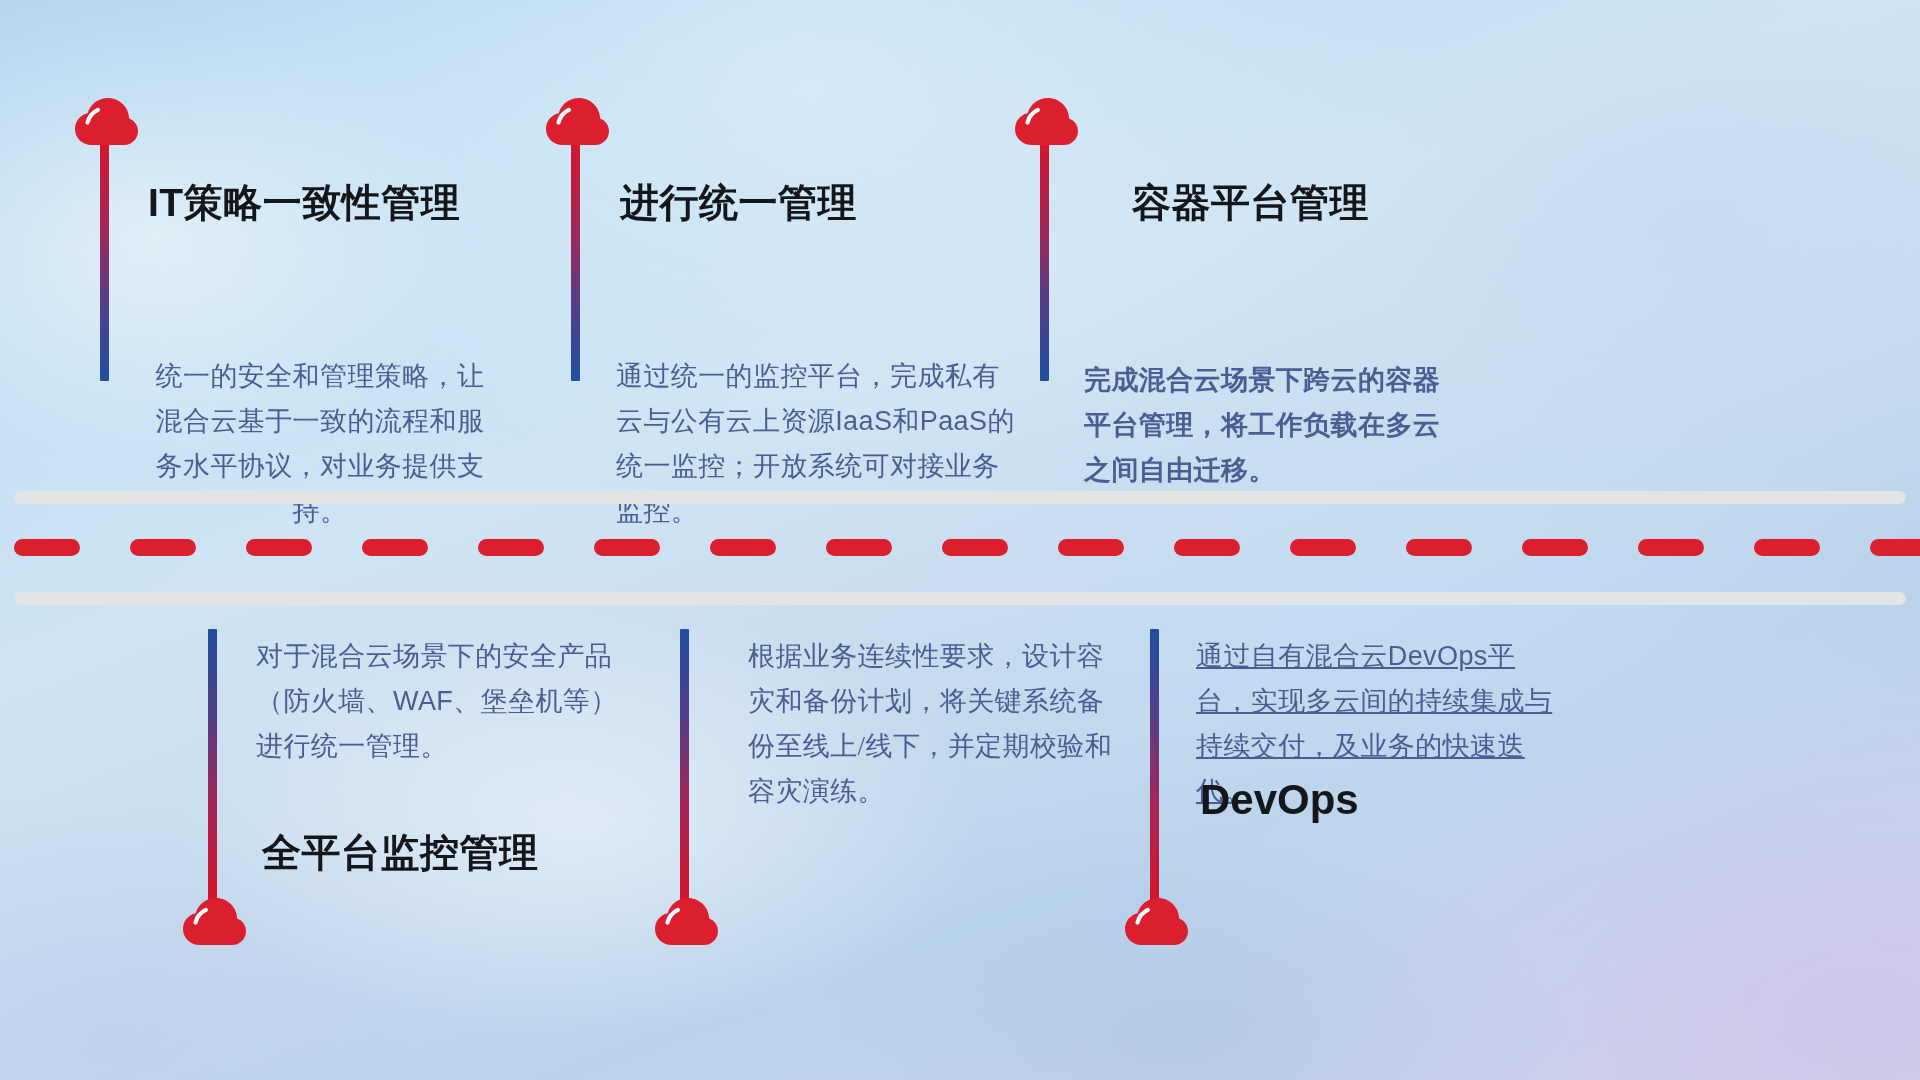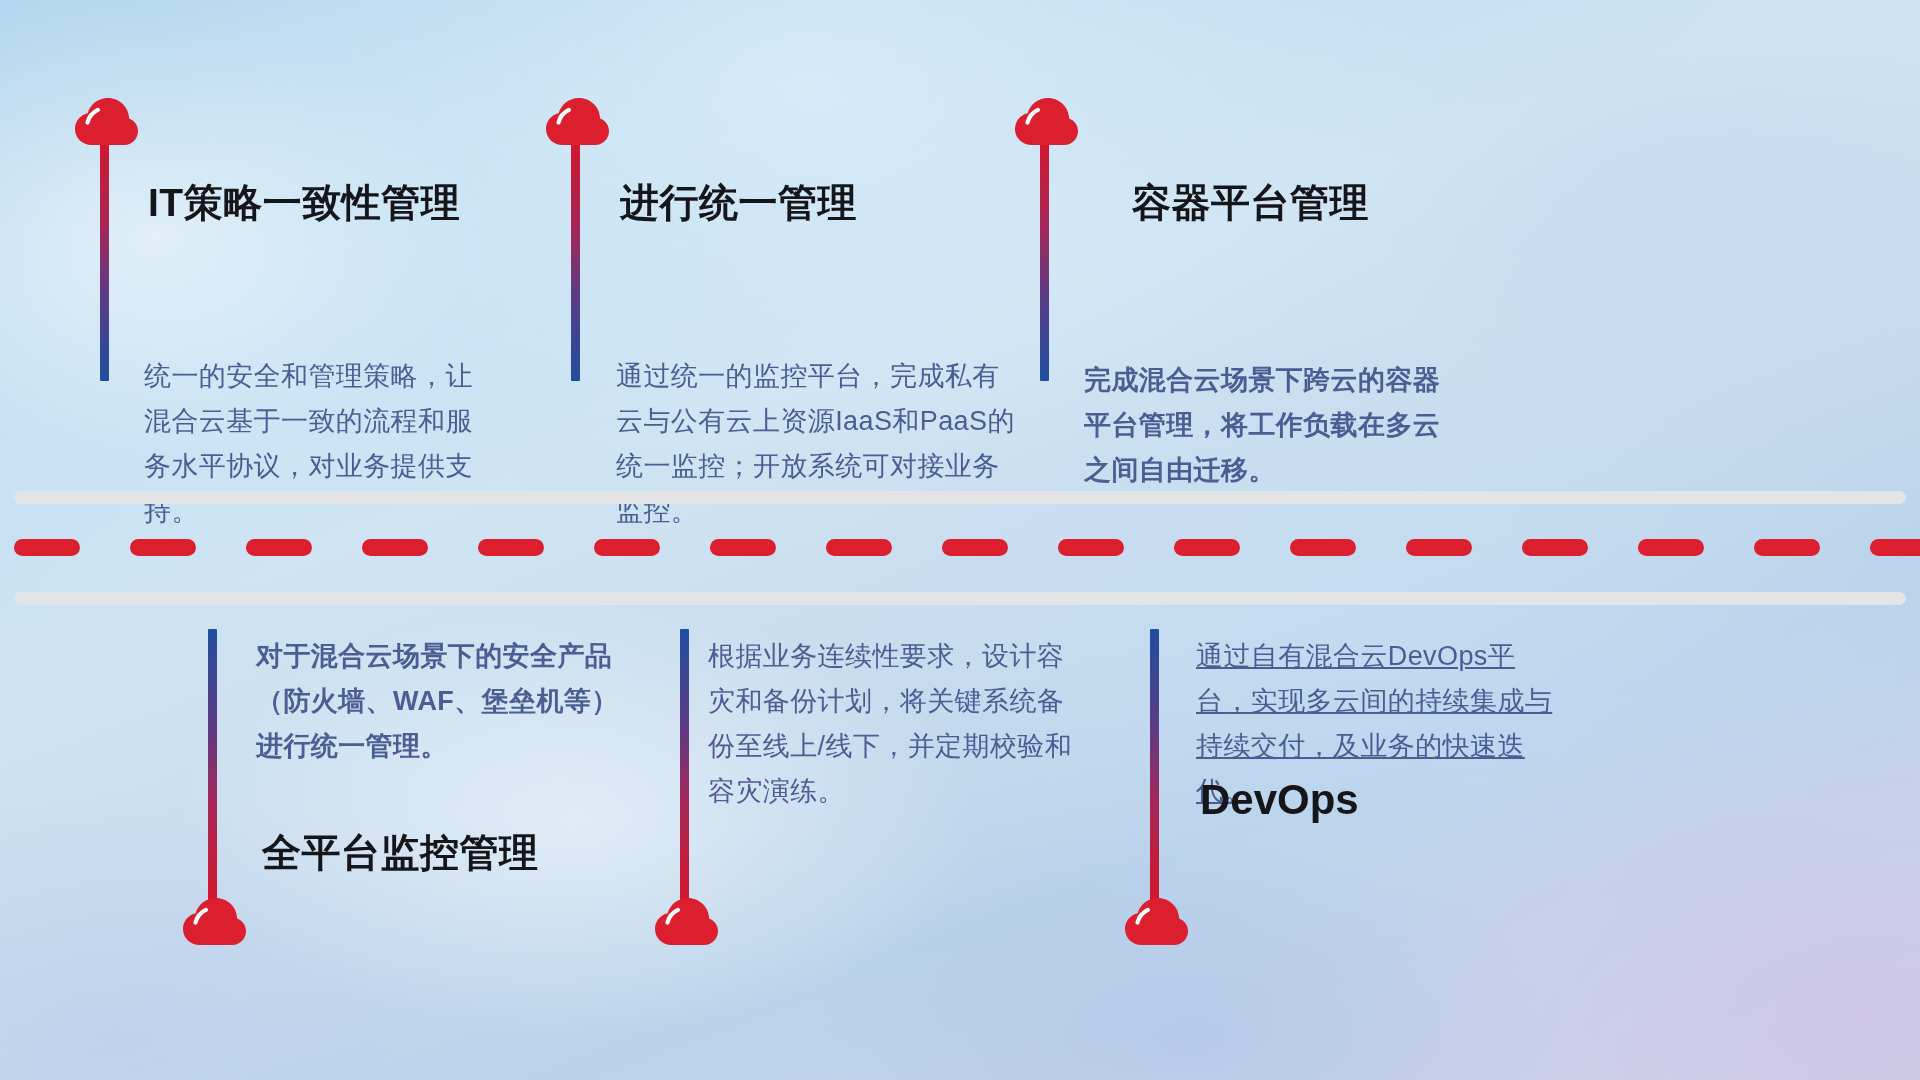--- a/index.html
+++ b/index.html
@@ -133,21 +133,21 @@
   <div class="pin" style="left:100px; top:133px; width:9px; height:248px;">
     <div class="stem" style="height:248px; background:linear-gradient(to bottom,#d81528 0%,#a42758 38%,#5a3c85 66%,#1f4f9e 100%);"></div>
     <div class="cloud" style="left:-27px; top:-38px;">
       <svg width="66" height="52" viewBox="0 0 66 52">
         <path d="M18.5 50C9.4 50 2 42.8 2 33.9c0-7.6 5.4-14 12.7-15.6C17.1 9.5 25.2 3 34.9 3c11.6 0 21 9.2 21.3 20.6C61.6 25.7 65 30.6 65 36.3 65 43.9 58.8 50 51.1 50z" fill="#dc1f2e"></path>
         <path d="M14.5 27.5c1.4-5.6 5.3-10.2 10.4-12.6" fill="none" stroke="#ffffff" stroke-width="4.2" stroke-linecap="round"></path>
       </svg>
     </div>
   </div>
   <div class="title" style="left:148px; top:176px;">IT策略一致性管理</div>
-  <div class="desc" style="left:144px; top:354px; width:352px;">统一的安全和管理策略，让混合云基于一致的流程和服务水平协议，对业务提供支持。</div>
+  <div class="desc" style="left:144px; top:354px; width:352px;text-align:center;">统一的安全和管理策略，让混合云基于一致的流程和服务水平协议，对业务提供支持。</div>
 
   <div class="pin" style="left:571px; top:133px; width:9px; height:248px;">
     <div class="stem" style="height:248px; background:linear-gradient(to bottom,#d81528 0%,#a42758 38%,#5a3c85 66%,#1f4f9e 100%);"></div>
     <div class="cloud" style="left:-27px; top:-38px;">
       <svg width="66" height="52" viewBox="0 0 66 52">
         <path d="M18.5 50C9.4 50 2 42.8 2 33.9c0-7.6 5.4-14 12.7-15.6C17.1 9.5 25.2 3 34.9 3c11.6 0 21 9.2 21.3 20.6C61.6 25.7 65 30.6 65 36.3 65 43.9 58.8 50 51.1 50z" fill="#dc1f2e"></path>
         <path d="M14.5 27.5c1.4-5.6 5.3-10.2 10.4-12.6" fill="none" stroke="#ffffff" stroke-width="4.2" stroke-linecap="round"></path>
       </svg>
     </div>
   </div>
@@ -217,33 +217,33 @@
 
   <div class="pin" style="left:208px; top:629px; width:9px; height:280px;">
     <div class="stem" style="height:280px; background:linear-gradient(to bottom,#1f4f9e 0%,#5a3c85 34%,#a42758 62%,#d81528 100%);"></div>
     <div class="cloud" style="left:-27px; top:266px;">
       <svg width="66" height="52" viewBox="0 0 66 52">
         <path d="M18.5 50C9.4 50 2 42.8 2 33.9c0-7.6 5.4-14 12.7-15.6C17.1 9.5 25.2 3 34.9 3c11.6 0 21 9.2 21.3 20.6C61.6 25.7 65 30.6 65 36.3 65 43.9 58.8 50 51.1 50z" fill="#dc1f2e"></path>
         <path d="M14.5 27.5c1.4-5.6 5.3-10.2 10.4-12.6" fill="none" stroke="#ffffff" stroke-width="4.2" stroke-linecap="round"></path>
       </svg>
     </div>
   </div>
-  <div class="desc" style="left:256px; top:634px; width:372px;font-weight:bold;">对于混合云场景下的安全产品（防火墙、WAF、堡垒机等）进行统一管理。</div>
+  <div class="desc" style="left:256px; top:634px; width:372px;">对于混合云场景下的安全产品（防火墙、WAF、堡垒机等）进行统一管理。</div>
   <div class="title" style="left:262px; top:826px;">全平台监控管理</div>
 
   <div class="pin" style="left:680px; top:629px; width:9px; height:280px;">
     <div class="stem" style="height:280px; background:linear-gradient(to bottom,#1f4f9e 0%,#5a3c85 34%,#a42758 62%,#d81528 100%);"></div>
     <div class="cloud" style="left:-27px; top:266px;">
       <svg width="66" height="52" viewBox="0 0 66 52">
         <path d="M18.5 50C9.4 50 2 42.8 2 33.9c0-7.6 5.4-14 12.7-15.6C17.1 9.5 25.2 3 34.9 3c11.6 0 21 9.2 21.3 20.6C61.6 25.7 65 30.6 65 36.3 65 43.9 58.8 50 51.1 50z" fill="#dc1f2e"></path>
         <path d="M14.5 27.5c1.4-5.6 5.3-10.2 10.4-12.6" fill="none" stroke="#ffffff" stroke-width="4.2" stroke-linecap="round"></path>
       </svg>
     </div>
   </div>
-  <div class="desc" style="left:708px; top:634px; width:372px;">根据业务连续性要求，设计容灾和备份计划，将关键系统备份至线上/线下，并定期校验和容灾演练。</div>
+  <div class="desc" style="left:748px; top:634px; width:372px;font-family:Liberation Serif, serif;">根据业务连续性要求，设计容灾和备份计划，将关键系统备份至线上/线下，并定期校验和容灾演练。</div>
 
   <div class="pin" style="left:1150px; top:629px; width:9px; height:280px;">
     <div class="stem" style="height:280px; background:linear-gradient(to bottom,#1f4f9e 0%,#5a3c85 34%,#a42758 62%,#d81528 100%);"></div>
     <div class="cloud" style="left:-27px; top:266px;">
       <svg width="66" height="52" viewBox="0 0 66 52">
         <path d="M18.5 50C9.4 50 2 42.8 2 33.9c0-7.6 5.4-14 12.7-15.6C17.1 9.5 25.2 3 34.9 3c11.6 0 21 9.2 21.3 20.6C61.6 25.7 65 30.6 65 36.3 65 43.9 58.8 50 51.1 50z" fill="#dc1f2e"></path>
         <path d="M14.5 27.5c1.4-5.6 5.3-10.2 10.4-12.6" fill="none" stroke="#ffffff" stroke-width="4.2" stroke-linecap="round"></path>
       </svg>
     </div>
   </div>

